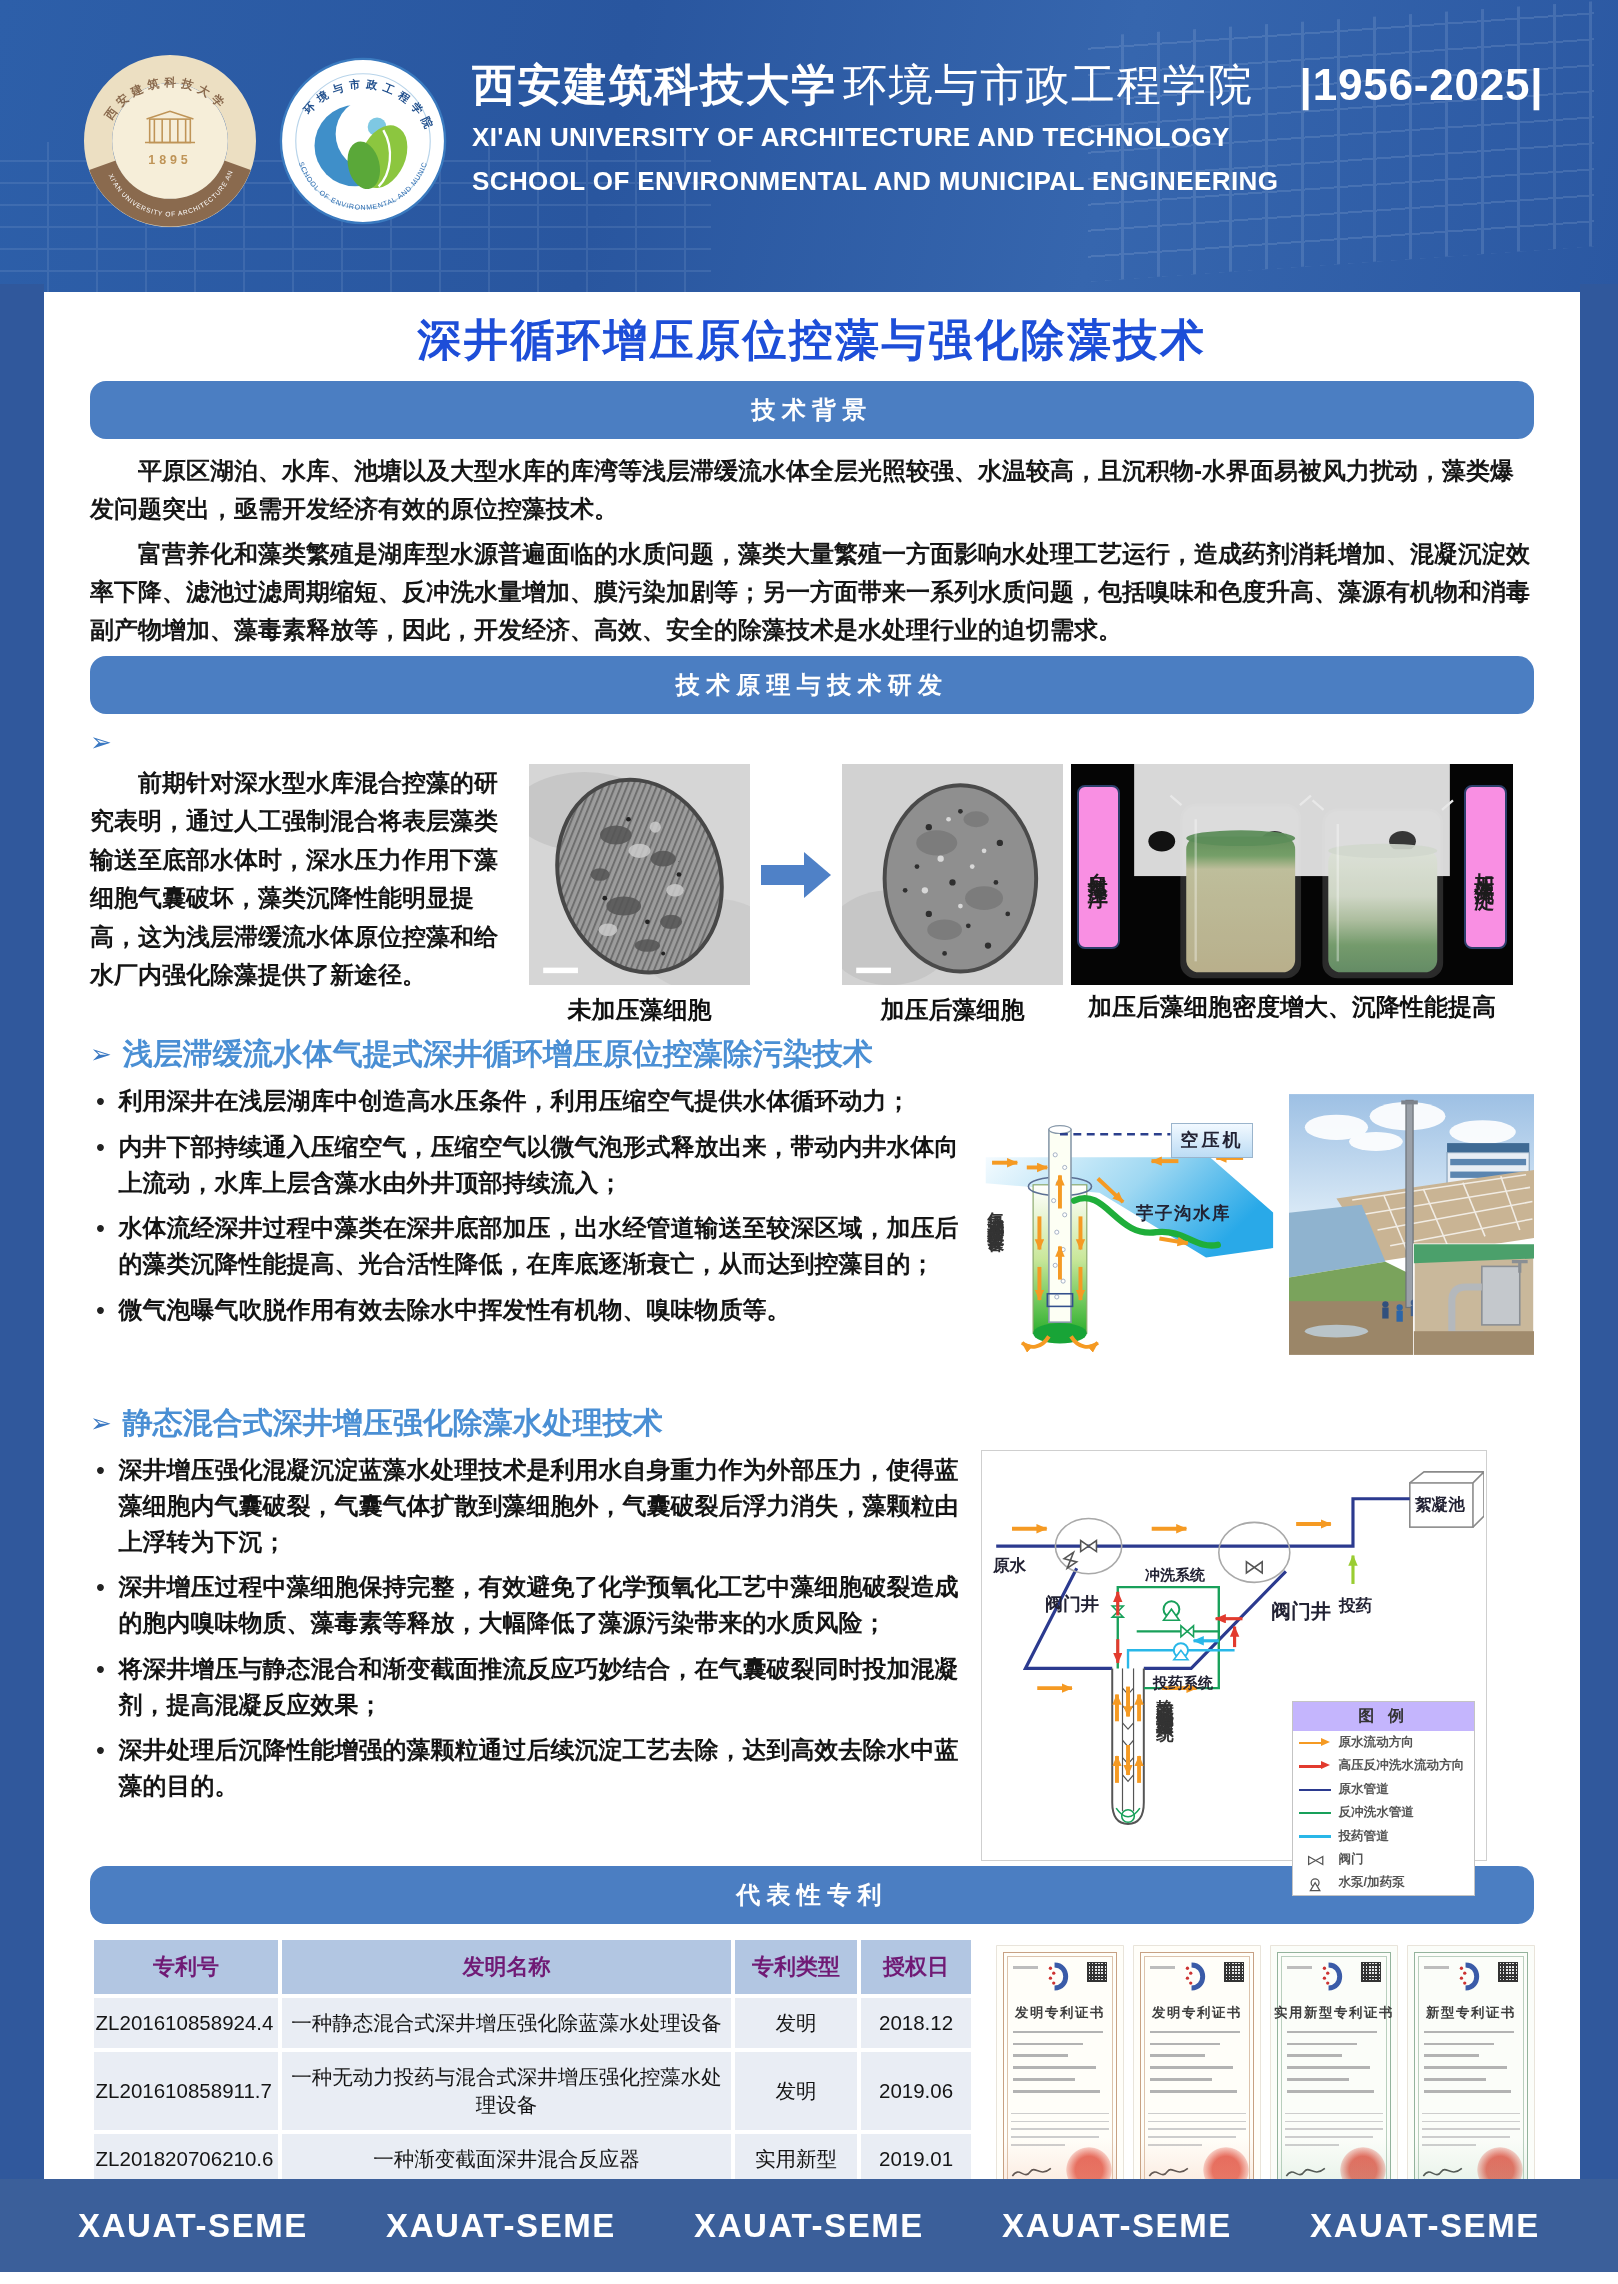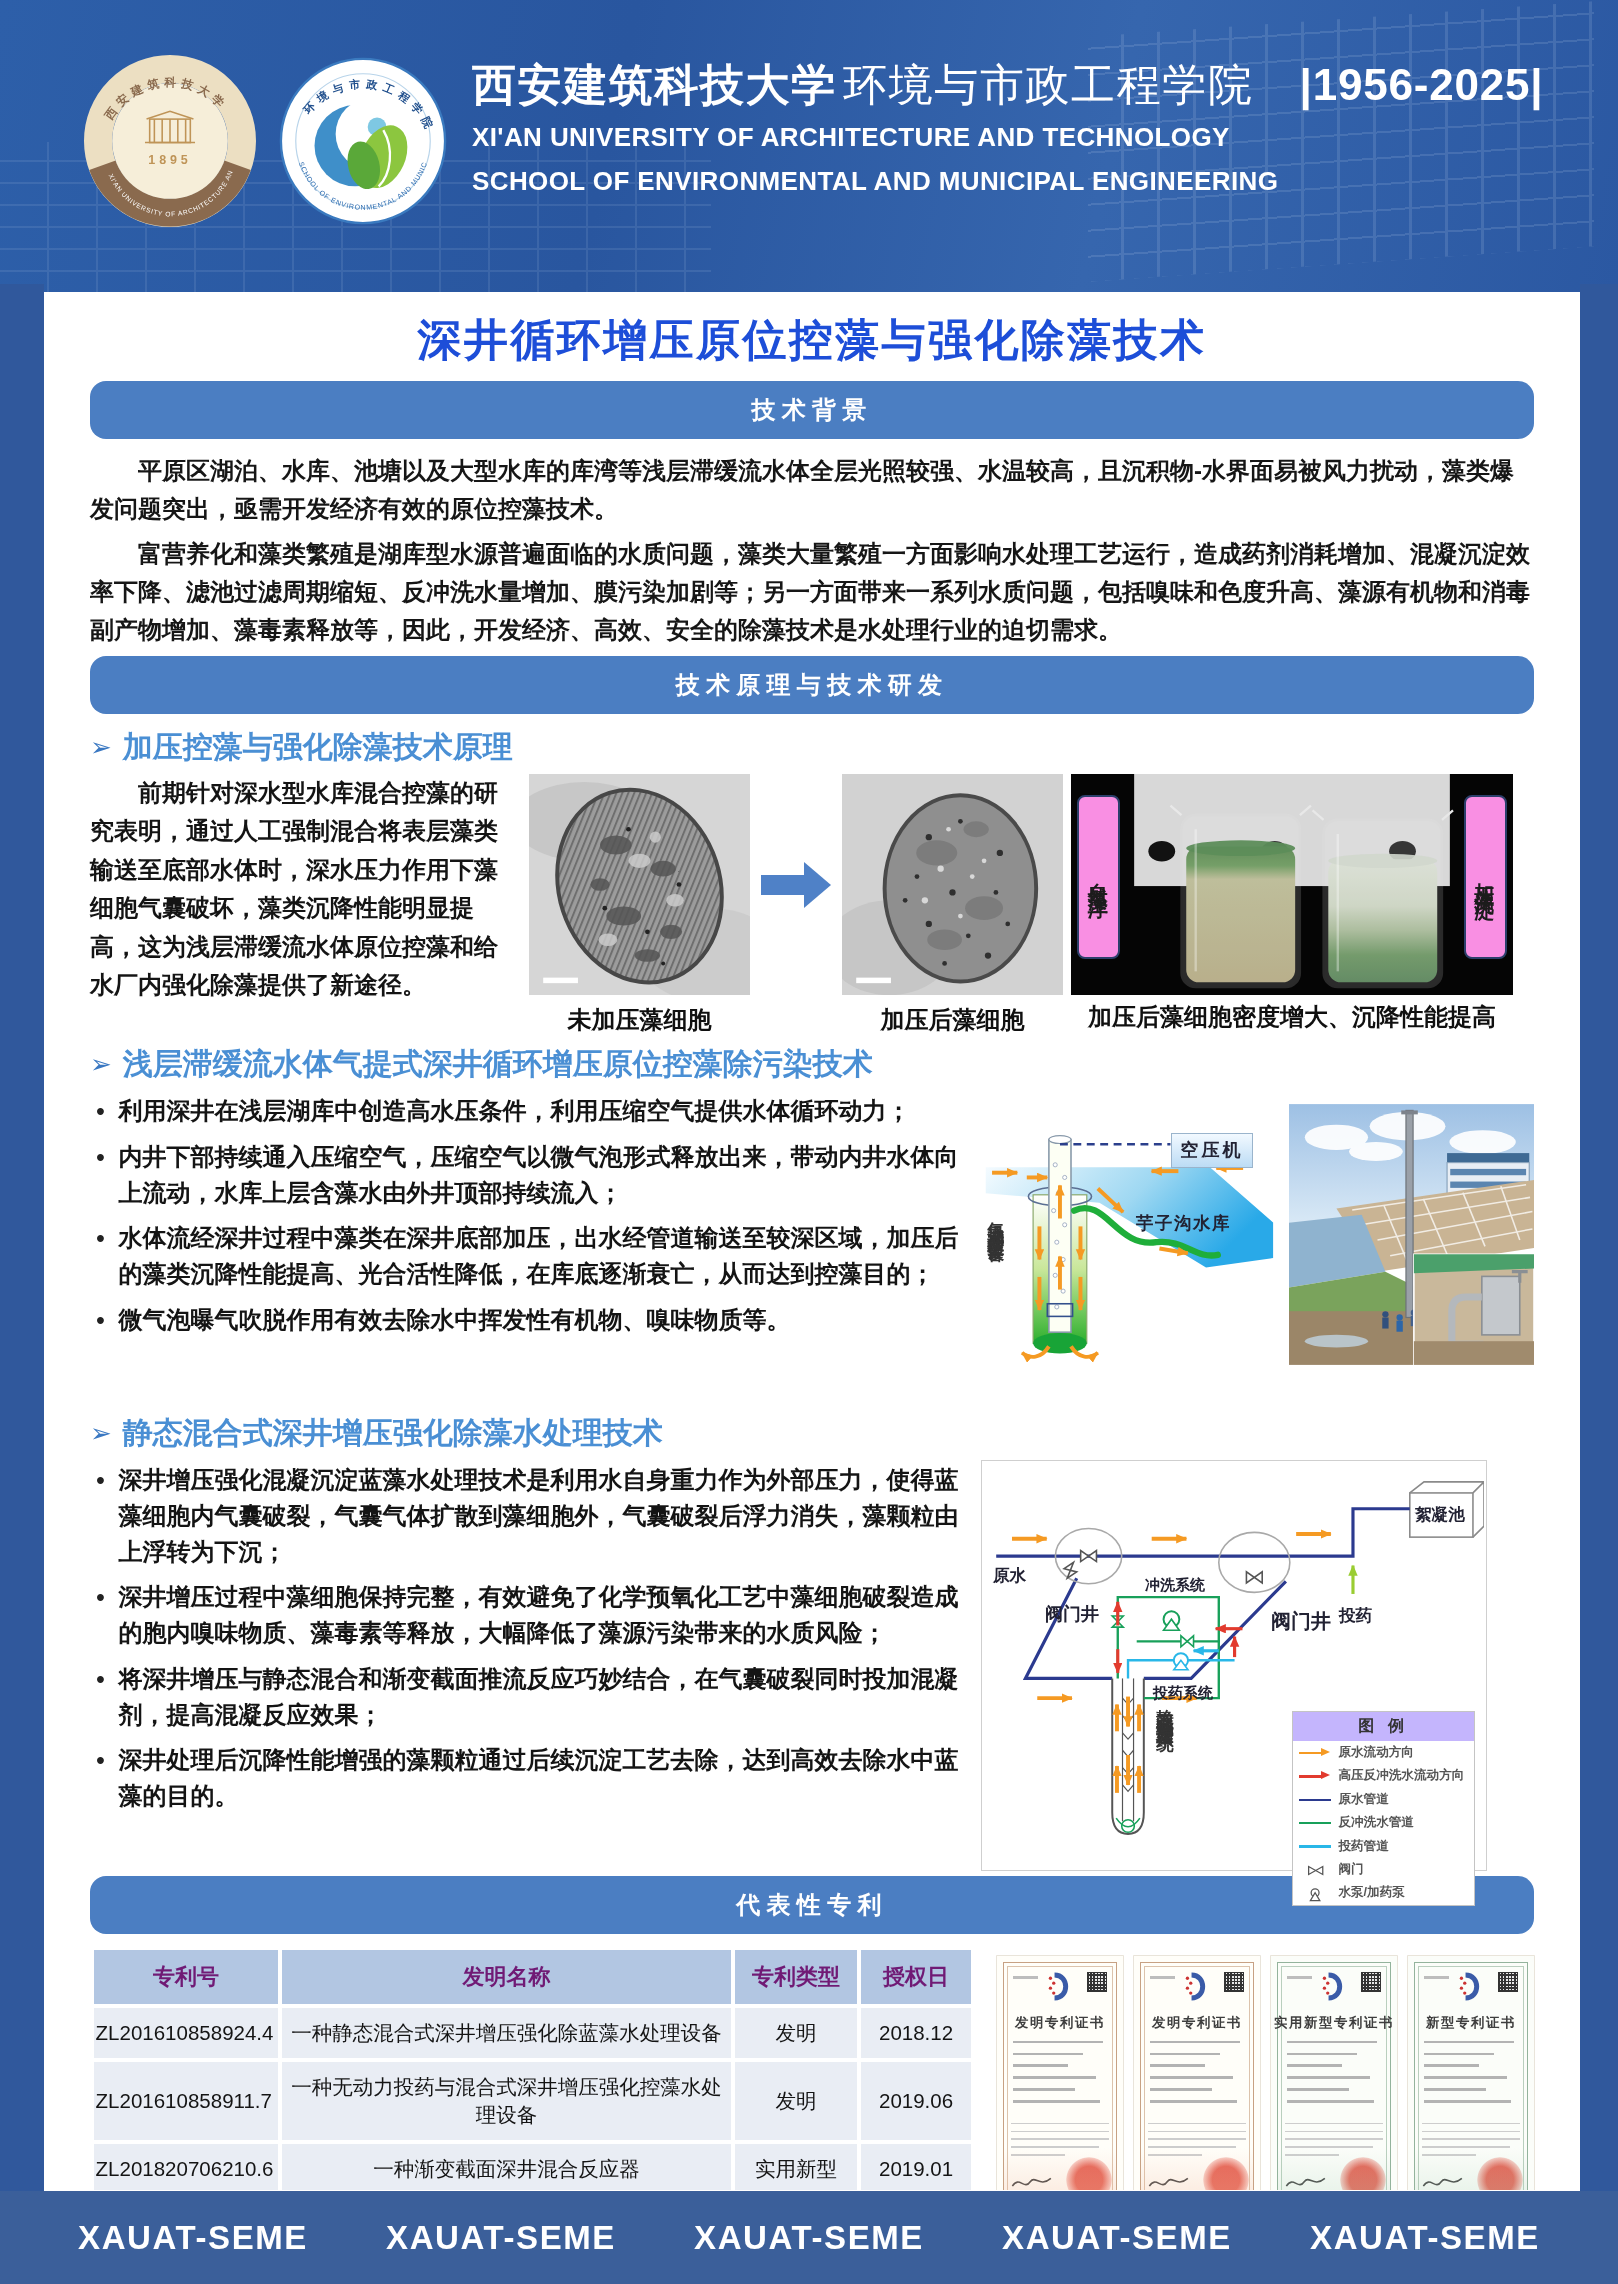--- a/index.html
+++ b/index.html
@@ -22,21 +22,21 @@
   .header-text{position:absolute;left:472px;top:62px;color:#fff;}
   .ht1{display:flex;align-items:baseline;font-size:44px;line-height:1.05;white-space:nowrap;}
   .cnb{font-weight:700;letter-spacing:1.6px;}
   .cnl{font-weight:400;margin-left:6.3px;letter-spacing:1.6px;}
   .yrs{font-weight:700;margin-left:46px;letter-spacing:0.8px;}
   .hte{font-size:26px;font-weight:700;letter-spacing:0.4px;margin-top:13.4px;white-space:nowrap;}
 
   
   .edge-l{position:absolute;left:0;top:284px;width:44px;height:1912px;background:#30589c;}
   .edge-r{position:absolute;right:0;top:284px;width:38px;height:1912px;background:#30589c;}
-  .footer{position:absolute;bottom:0;left:0;width:1618px;height:93px;background:#3b5f9a;
+  .footer{position:absolute;bottom:12px;left:0;width:1618px;height:93px;background:#3b5f9a;
           display:flex;align-items:center;justify-content:space-evenly;}
   .footer span{color:#fff;font-size:33px;font-weight:700;letter-spacing:1.6px;}
 
   
   .main{position:absolute;left:44px;top:292px;width:1536px;height:1898px;background:#fff;
         padding:0 46px;overflow:hidden;}
   .poster-title{text-align:center;color:#1d4ed8;font-size:44px;font-weight:800;
         letter-spacing:2.4px;margin:19px 0 11px;}
   .bar{height:58px;background:#4b7ec2;border-radius:16px;color:#fff;font-size:24px;
        font-weight:700;letter-spacing:6.3px;display:flex;align-items:center;justify-content:center;
@@ -220,21 +220,20 @@
     <h1 class="poster-title">深井循环增压原位控藻与强化除藻技术</h1>
 
     <div class="bar">技术背景</div>
     <p class="para">平原区湖泊、水库、池塘以及大型水库的库湾等浅层滞缓流水体全层光照较强、水温较高，且沉积物-水界面易被风力扰动，藻类爆发问题突出，亟需开发经济有效的原位控藻技术。</p>
     <p class="para">富营养化和藻类繁殖是湖库型水源普遍面临的水质问题，藻类大量繁殖一方面影响水处理工艺运行，造成药剂消耗增加、混凝沉淀效率下降、滤池过滤周期缩短、反冲洗水量增加、膜污染加剧等；另一方面带来一系列水质问题，包括嗅味和色度升高、藻源有机物和消毒副产物增加、藻毒素释放等，因此，开发经济、高效、安全的除藻技术是水处理行业的迫切需求。</p>
 
     <div class="bar">技术原理与技术研发</div>
 
     <div class="subtitle">
       <span class="chev">➢</span>
-      <span>加压控藻与强化除藻技术原理</span>
     </div>
     <div class="row">
       <p class="s1text">前期针对深水型水库混合控藻的研究表明，通过人工强制混合将表层藻类输送至底部水体时，深水压力作用下藻细胞气囊破坏，藻类沉降性能明显提高，这为浅层滞缓流水体原位控藻和给水厂内强化除藻提供了新途径。</p>
 
       <figure>
         <svg width="221" height="221" viewBox="0 0 280 280">
           <defs>
             <pattern id="hx" width="7" height="7" patternUnits="userSpaceOnUse" patternTransform="rotate(40)">
               <rect width="7" height="7" fill="#9c9c9c"></rect>
               <line x1="1" y1="0" x2="1" y2="7" stroke="#6e6e6e" stroke-width="3"></line>

